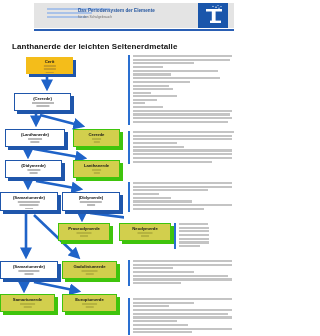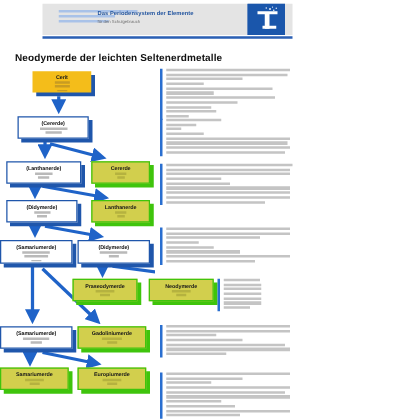--- a/index.html
+++ b/index.html
@@ -132,21 +132,21 @@
         <circle cx="15" cy="3.4" r="0.6"></circle>
           <circle cx="23" cy="3.6" r="0.55"></circle>
         <circle cx="20" cy="2.6" r="0.5"></circle>
       </g>
     </svg>
   </div>
 
   <div class="hdr-rule"></div>
 </div>
 
-<div id="page-title">Neodymerde der leichten Seltenerdmetalle</div>
+<div id="page-title">Lanthanerde der leichten Seltenerdmetalle</div>
 
 <div id="flow">
 
   <svg id="flow-arrows" width="124" height="281" viewBox="0 0 124 281">
     <defs>
       <marker id="ah" viewBox="0 0 10 10" refX="7.2" refY="5" markerWidth="4.6" markerHeight="4.6" orient="auto-start-reverse">
         <path d="M 0 0 L 10 5 L 0 10 z" fill="#1f63c8"></path>
       </marker>
     </defs>
     <g stroke="#1f63c8" stroke-width="2.6" fill="none" marker-end="url(#ah)">

